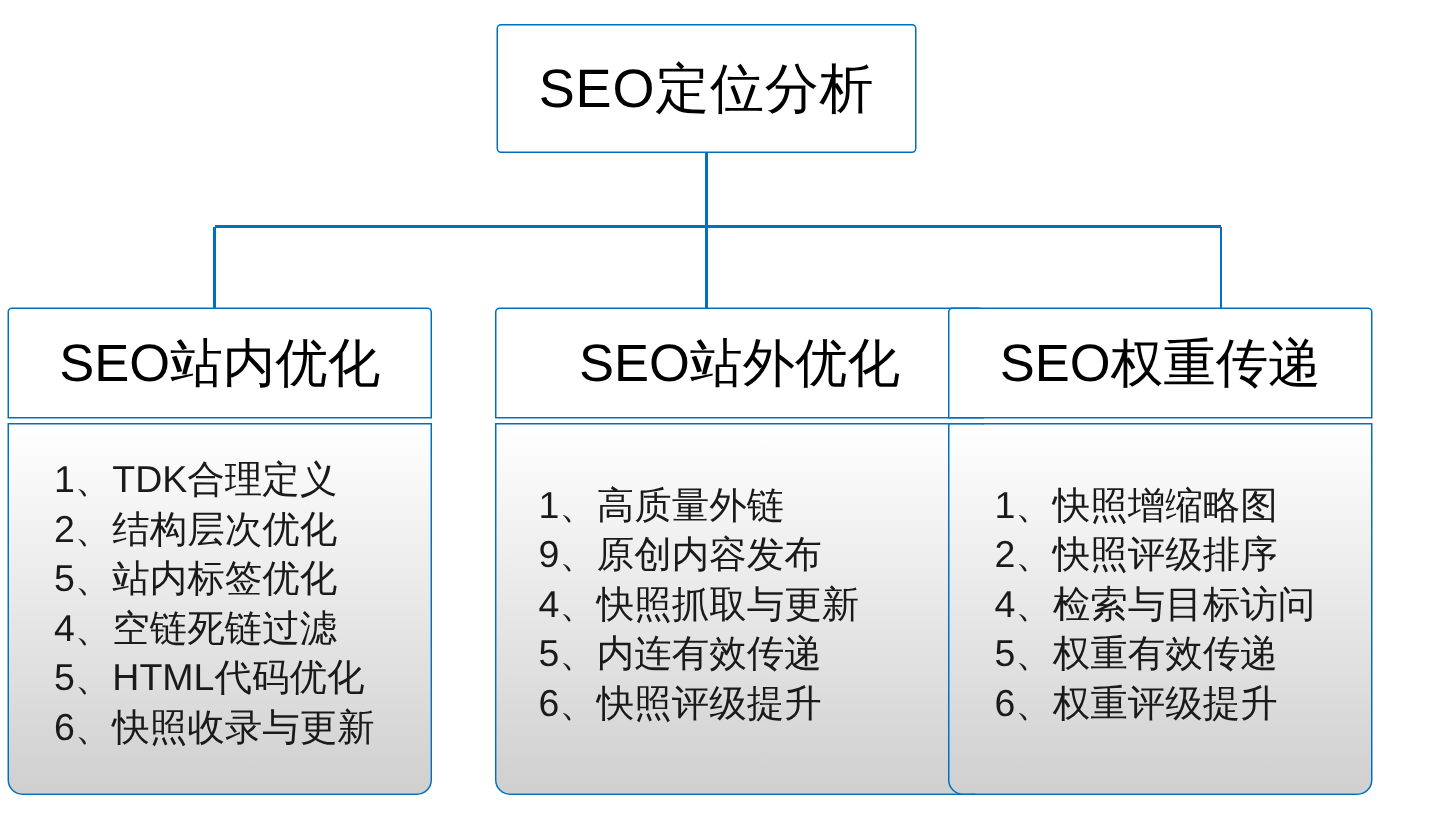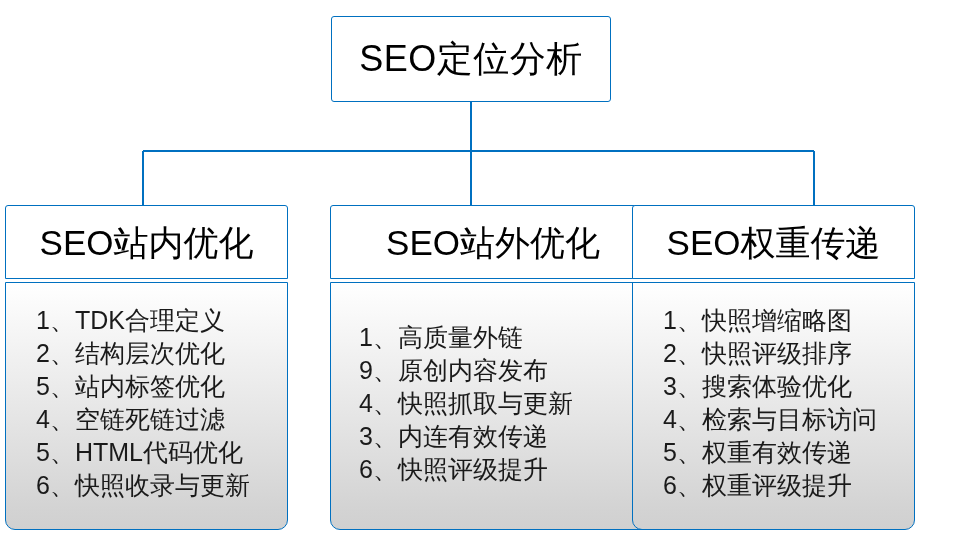--- a/index.html
+++ b/index.html
@@ -136,35 +136,34 @@
 
   <div class="branch branch-2">
     <div class="branch-header">
       <span class="branch-header-label">SEO站外优化</span>
     </div>
     <div class="branch-body">
       <ul class="branch-list">
         <li>1、高质量外链</li>
         <li>9、原创内容发布</li>
         <li>4、快照抓取与更新</li>
-        <li>3、内连有效传递</li>
+        <li>5、内连有效传递</li>
         <li>6、快照评级提升</li>
       </ul>
     </div>
   </div>
 
   <div class="branch branch-3">
     <div class="branch-header">
       <span class="branch-header-label">SEO权重传递</span>
     </div>
     <div class="branch-body">
       <ul class="branch-list">
         <li>1、快照增缩略图</li>
         <li>2、快照评级排序</li>
-        <li>3、搜索体验优化</li>
         <li>4、检索与目标访问</li>
         <li>5、权重有效传递</li>
         <li>6、权重评级提升</li>
       </ul>
     </div>
   </div>
 
 </div>
 
 </body></html>

